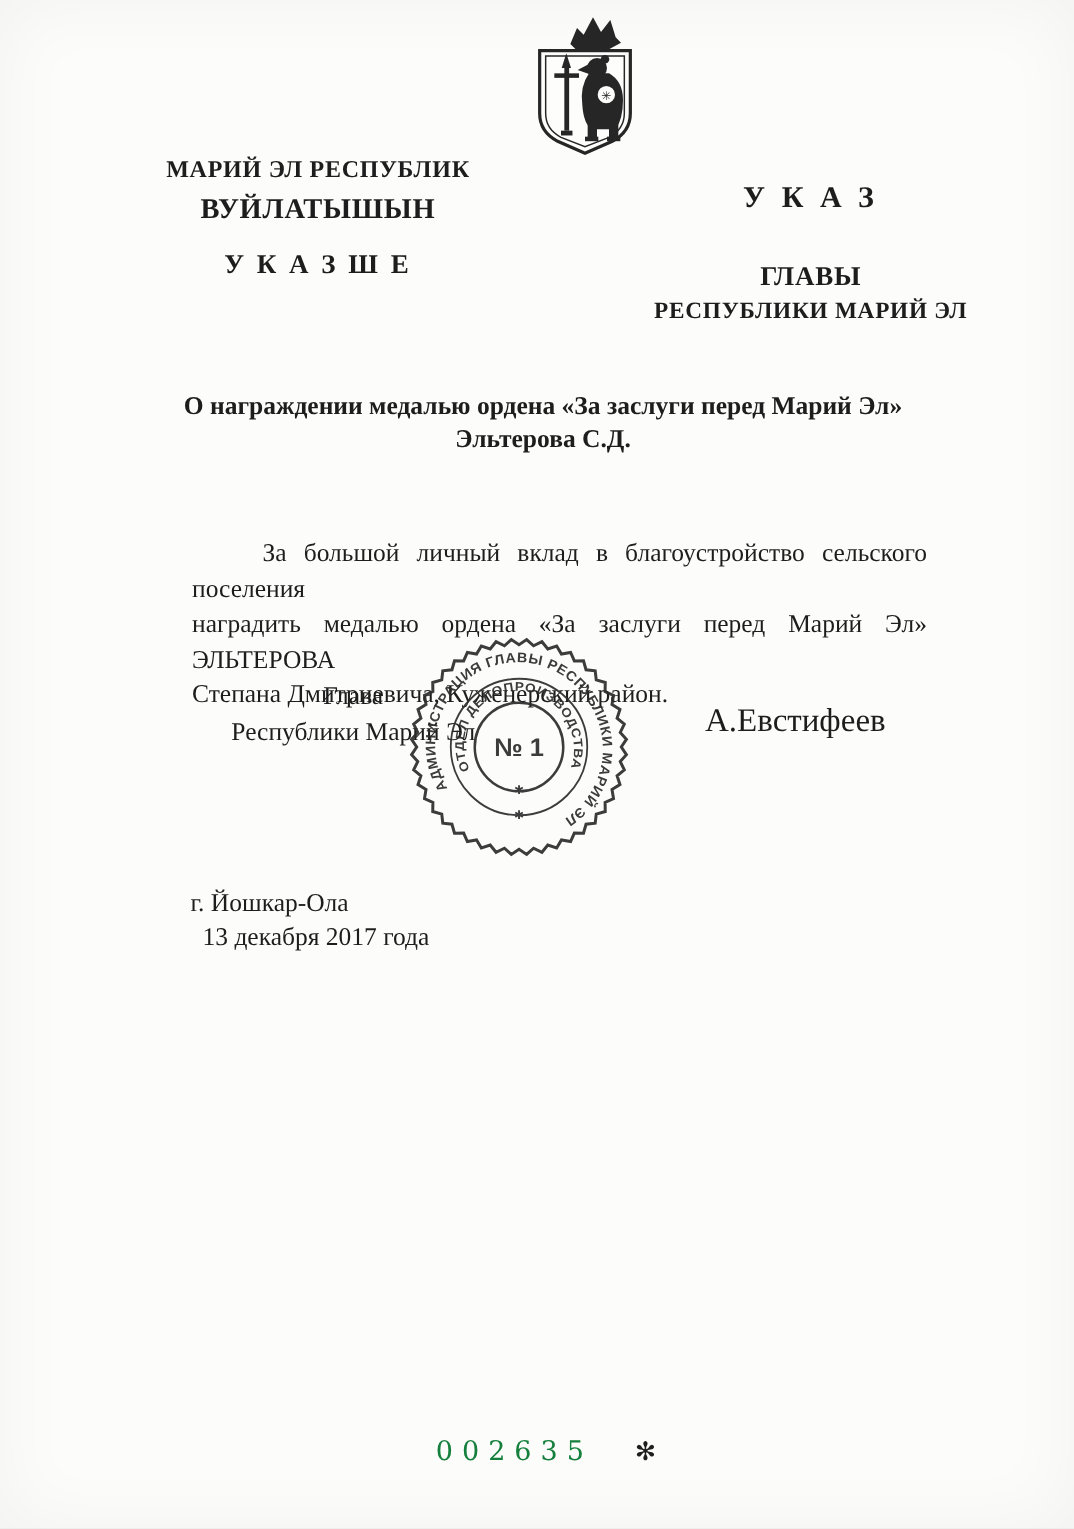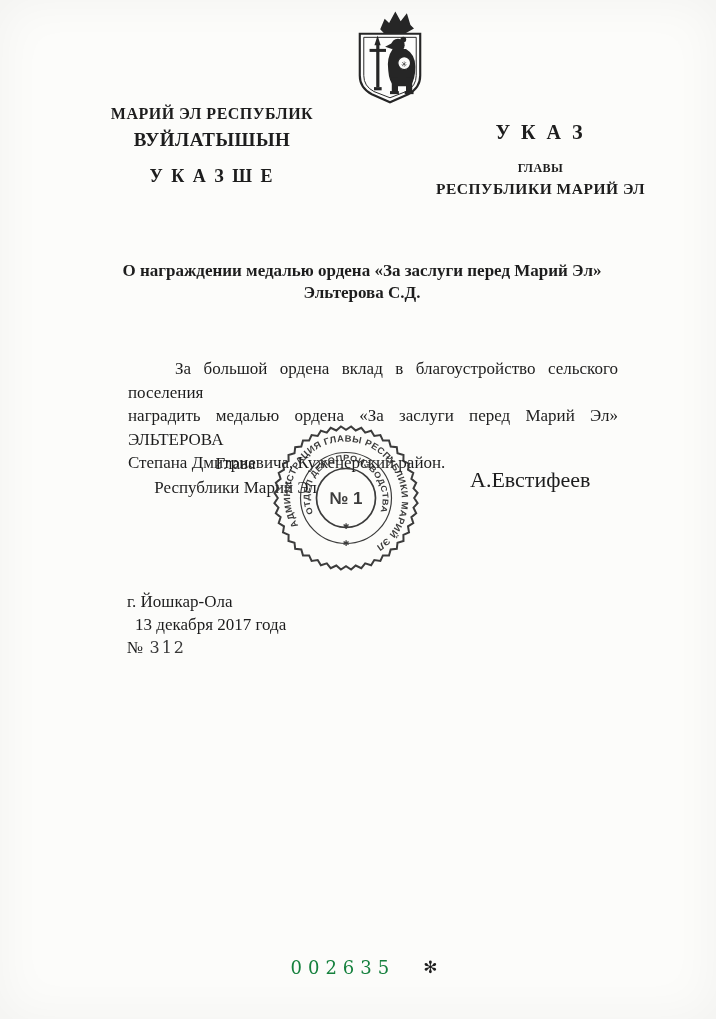--- a/index.html
+++ b/index.html
@@ -19,21 +19,21 @@
   .emblem{left:350px;top:8px;width:80px;height:102px;}
 
   
   .hdr-left{left:103px;top:105px;width:218px;text-align:center;font-weight:bold;}
   .hdr-left .l1{font-size:16px;letter-spacing:0.5px;}
   .hdr-left .l2{font-size:19px;letter-spacing:0.5px;margin-top:6px;}
   .hdr-left .l3{font-size:18px;letter-spacing:2px;margin-top:15px;}
 
   .hdr-right{left:413px;top:121px;width:255px;text-align:center;font-weight:bold;}
   .hdr-right .l1{font-size:20px;letter-spacing:3px;}
-  .hdr-right .l2{font-size:12px;letter-spacing:0.5px;margin-top:17px;}
+  .hdr-right .l2{font-size:18px;letter-spacing:0.5px;margin-top:30px;}
   .hdr-right .l3{font-size:15.5px;letter-spacing:0.5px;margin-top:4px;}
 
   
   .title{left:112px;top:260px;width:500px;text-align:center;font-weight:bold;font-size:17px;line-height:22px;}
 
   
   .body-par{left:128px;top:357px;width:490px;font-size:17px;line-height:23.5px;}
   .body-par .ln{text-align:justify;text-align-last:justify;}
   .body-par .ln.first{text-indent:47px;}
   .body-par .ln.last{text-align:left;text-align-last:left;}
@@ -108,21 +108,21 @@
     <div class="l2">ГЛАВЫ</div>
     <div class="l3">РЕСПУБЛИКИ МАРИЙ ЭЛ</div>
   </div>
 
   <div class="abs title">
     <div>О награждении медалью ордена «За заслуги перед Марий Эл»</div>
     <div>Эльтерова С.Д.</div>
   </div>
 
   <div class="abs body-par">
-    <div class="ln first">За большой ордена вклад в благоустройство сельского поселения</div>
+    <div class="ln first">За большой личный вклад в благоустройство сельского поселения</div>
     <div class="ln">наградить медалью ордена «За заслуги перед Марий Эл» ЭЛЬТЕРОВА</div>
     <div class="ln last">Степана Дмитриевича, Куженерский район.</div>
   </div>
 
   <div class="abs sig-left">
     <div>Глава</div>
     <div>Республики Марий Эл</div>
   </div>
   <div class="abs sig-name">А.Евстифеев</div>
 
@@ -143,24 +143,20 @@
       </text>
       <text x="76" y="82" font-size="17" font-weight="bold" text-anchor="middle" fill="#2e2e2e" font-family="Liberation Serif, serif">№ 1</text>
       <text x="76" y="107" font-size="8" text-anchor="middle" fill="#2e2e2e">✱</text>
       <text x="76" y="124" font-size="8" text-anchor="middle" fill="#2e2e2e">✱</text>
     </svg>
   </div>
 
   <div class="abs issued">
     <div class="city">г. Йошкар-Ола</div>
     <div class="date">13 декабря 2017 года</div>
-    <div class="num">
-      <span>№</span>
-      <span class="digits">312</span>
-    </div>
   </div>
 
   <div class="abs serial-row">
     <span class="serial">002635</span>
     <span class="serial-mark">✻</span>
   </div>
 
 </div>
 
 </body></html>

